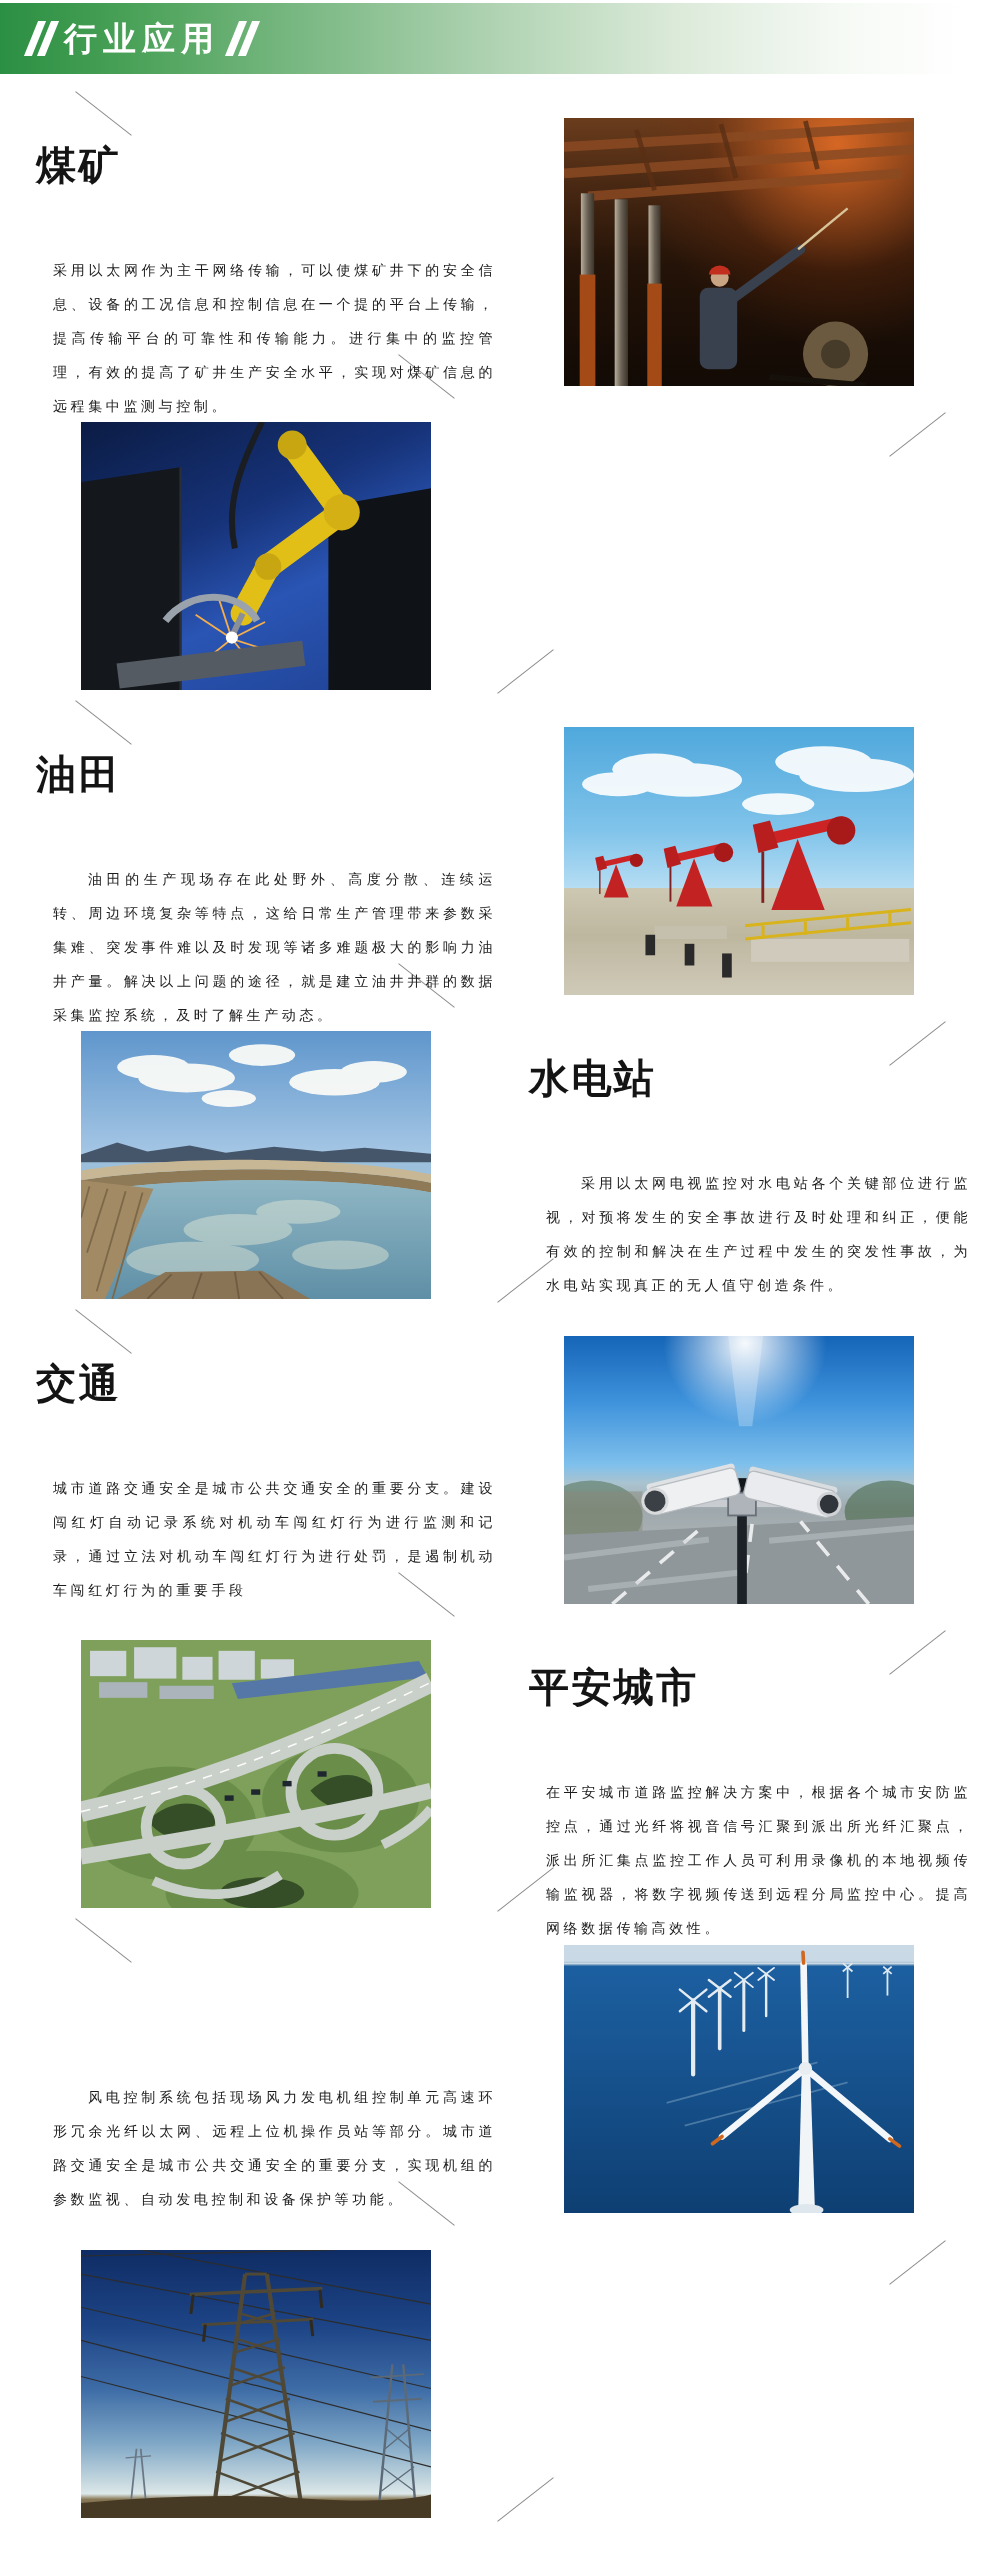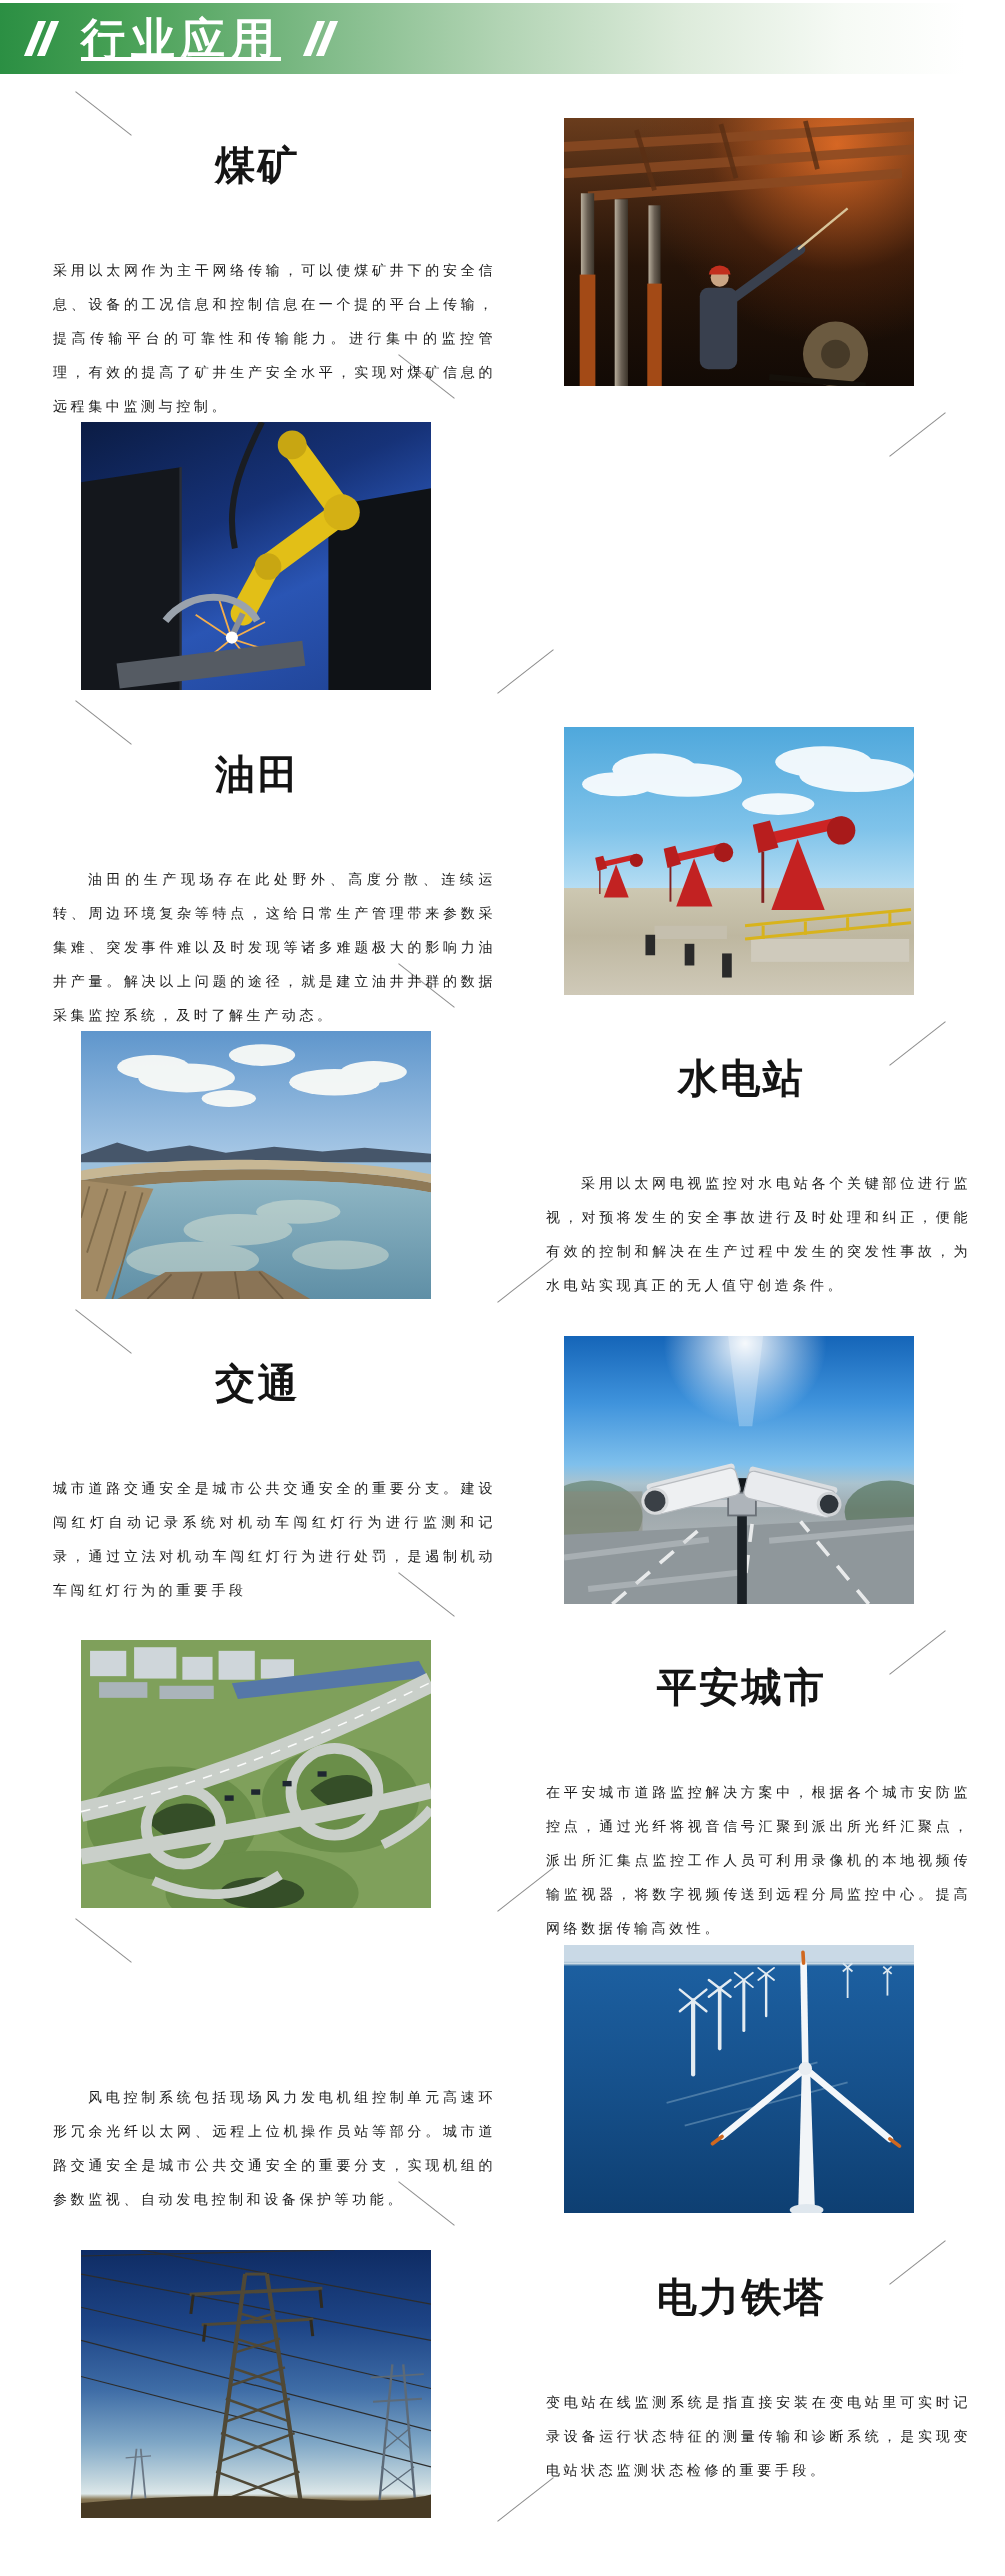--- a/index.html
+++ b/index.html
@@ -4,28 +4,28 @@
 <style>
   html,body{margin:0;padding:0;background:#ffffff;font-family:"Liberation Sans",sans-serif;}
   #page{position:relative;width:1005px;height:2576px;background:#ffffff;overflow:hidden;}
 
   
   .banner{position:absolute;top:3px;left:0;width:100%;height:71px;
     background:linear-gradient(90deg,#2b8f43 0%,#47a055 12%,#7ab883 30%,#b2d4b4 50%,#ddebdb 68%,#f6faf5 84%,#ffffff 96%);
     display:flex;align-items:center;padding-left:31px;box-sizing:border-box;gap:12px;}
   .slash-pair{display:flex;gap:5.4px;}
   .slash-pair i{display:block;width:7.8px;height:35px;background:#ffffff;transform:skewX(-22deg);}
-  .banner-title{margin:17px;font-size:44px;color:#ffffff;font-weight:600;letter-spacing:6px;line-height:1;text-decoration:underline;}
+  .banner-title{margin:0;font-size:33px;color:#ffffff;font-weight:600;letter-spacing:6px;line-height:1;}
 
   
   .row{position:absolute;left:0;width:1005px;height:305px;}
   .tb{position:absolute;top:0;height:305px;}
   .tb-left{left:36px;width:443px;}
   .tb-right{left:529px;width:425px;}
-  .sec-title{position:absolute;top:37px;left:0;width:100%;margin:0;text-align:center;
+  .sec-title{position:absolute;top:37px;left:0;width:100%;margin:0;
     font-size:40px;font-weight:600;color:#141414;letter-spacing:2.4px;line-height:1.1;}
   .sec-body{position:absolute;top:130px;left:0;width:100%;margin:17px;font-size:14px;line-height:34px;
     letter-spacing:3.6px;color:#1c1c1c;text-align:justify;}
   .indented{text-indent:35px;}
 
   .photo{position:absolute;top:12px;width:350px;height:268px;overflow:hidden;}
   .ph-left{left:81px;}
   .ph-right{left:564px;}
   .photo svg{display:block;width:100%;height:100%;}
 
@@ -451,20 +451,16 @@
         </g>
         <g stroke="#2e2a20" stroke-width="5">
           <line x1="186" y1="74" x2="182" y2="106"></line>
             <line x1="396" y1="66" x2="399" y2="96"></line>
           <line x1="206" y1="124" x2="203" y2="152"></line>
             <line x1="381" y1="116" x2="384" y2="143"></line>
         </g>
         <path d="M0,420 Q200,402 360,412 T580,406 L580,445 L0,445 Z" fill="#473a24"></path>
       </svg>
     </div>
-    <div class="tb tb-right">
-      <h2 class="sec-title">电力铁塔</h2>
-      <p class="sec-body">变电站在线监测系统是指直接安装在变电站里可实时记录设备运行状态特征的测量传输和诊断系统，是实现变电站状态监测状态检修的重要手段。</p>
-    </div>
   </section>
 
 </div>
 
 
 </body></html>

